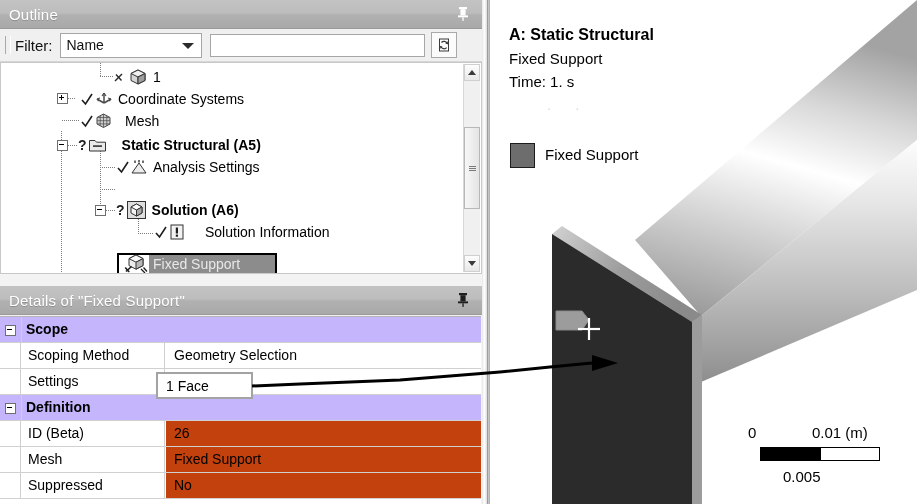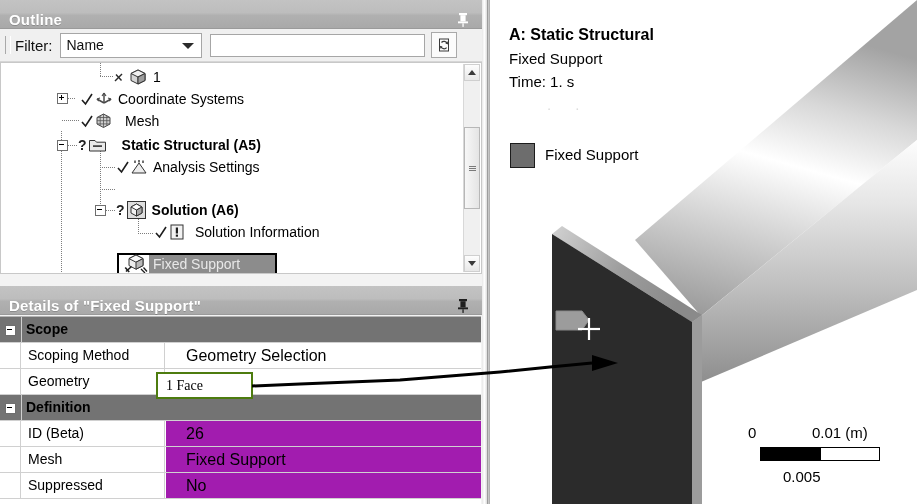--- a/index.html
+++ b/index.html
@@ -12,21 +12,21 @@
   }
   #app{position:relative;width:917px;height:504px;}
 
   
   #left{position:absolute;left:0;top:0;width:482px;height:504px;background:#f3f3f3;}
 
   .panel-title{
     position:absolute;left:0;width:482px;height:28px;
     background:linear-gradient(to bottom,#c3c3c3 0%,#bdbdbd 45%,#b0b0b0 55%,#a9a9a9 100%);
     border-bottom:1px solid #9a9a9a;
-    display:flex;align-items:flex-end;font-weight:bold;
+    display:flex;align-items:center;
   }
   .panel-title .ttl{
     margin-left:9px;font-size:15px;color:#ffffff;letter-spacing:.2px;
     text-shadow:0 1px 0 rgba(0,0,0,.18);
   }
   .panel-title .pin{margin-left:auto;margin-right:12px;}
 
   
   .pin-ico{display:block;width:14px;height:16px;}
 
@@ -105,38 +105,38 @@
   }
   .grip-l{width:7px;height:1px;background:#7a7a7a;margin:1px 0;}
 
   
   #details-title{top:286px;}
   #details-grid{
     position:absolute;left:0;top:316px;width:481px;height:188px;background:#fff;
     border-top:1px solid #b4b4b4;box-sizing:border-box;
   }
   .drow{position:absolute;left:0;width:481px;height:26px;border-bottom:1px solid #d0d0d0;box-sizing:border-box;}
-  .dgroup{background:#737373;}
+  .dgroup{background:#c4b5fd;}
   .dgroup .gtxt{position:absolute;left:26px;top:4px;font-size:14px;font-weight:bold;color:#000;}
   .dgroup .gexp{position:absolute;left:5px;top:8px;width:9px;height:9px;border:1px solid #6e6e6e;background:#fff;}
   .dgroup .gexp:before{content:"";position:absolute;left:1px;top:3px;width:5px;height:1px;background:#000;}
   .dgroup .sep{position:absolute;left:21px;top:0;width:1px;height:25px;background:#d0d0d0;}
 
   .dkey{position:absolute;left:21px;top:0;width:144px;height:25px;border-right:1px solid #d0d0d0;box-sizing:border-box;background:#fff;}
   .dkey span{position:absolute;left:7px;top:4px;font-size:14px;color:#000;}
   .dval{position:absolute;left:166px;top:0;width:315px;height:25px;box-sizing:border-box;}
-  .dval span{position:absolute;left:20px;top:4px;font-size:16px;color:#000;}
-  .dval.gray{background:#a21caf;}
+  .dval span{position:absolute;left:8px;top:4px;font-size:14px;color:#000;}
+  .dval.gray{background:#c2410c;}
   .dval.white{background:#ffffff;}
   .dleft-edge{position:absolute;left:0;top:0;width:21px;height:25px;background:#fff;border-right:1px solid #d0d0d0;box-sizing:border-box;}
 
   
   #face-box{
     position:absolute;left:156px;top:372px;width:97px;height:27px;
-    border:2px solid #4d7c0f;box-sizing:border-box;background:#ffffff;z-index:6;font-family:Liberation Serif, serif;
+    border:2px solid #a3a3a3;box-sizing:border-box;background:#ffffff;z-index:6;
   }
   #face-box span{position:absolute;left:8px;top:4px;font-size:14px;color:#000;}
 
   
   #splitter{position:absolute;left:482px;top:0;width:8px;height:504px;
     background:linear-gradient(to right,#e7e7e7 0%,#ffffff 30%,#cfcfcf 75%,#a8a8a8 100%);}
   #splitter-line{position:absolute;left:487px;top:0;width:1px;height:504px;background:#9d9d9d;}
 
   
   #viewport{position:absolute;left:490px;top:0;width:427px;height:504px;background:#ffffff;overflow:hidden;}
@@ -307,21 +307,21 @@
 
         <div class="tnode" style="left:153px;top:158px;">
           <svg width="16" height="16" viewBox="0 0 16 16">
             <path d="M2 9 L5.5 13 L12 3" stroke="#1d1d1d" stroke-width="1.6" fill="none"></path>
           </svg>
           <svg width="19" height="18" viewBox="0 0 19 18" style="margin-left:-3px">
             <rect x="4" y="2" width="12" height="14" fill="#f2f2f2" stroke="#333" stroke-width="1"></rect>
             <rect x="8.8" y="4.5" width="2.2" height="6" fill="#1d1d1d"></rect>
             <rect x="8.8" y="11.6" width="2.2" height="2.1" fill="#1d1d1d"></rect>
           </svg>
-          <span class="tlabel" style="margin-left:9px">Solution Information</span>
+          <span class="tlabel" style="margin-left:19px">Solution Information</span>
         </div>
 
       </div>
 
       <div id="tree-sb">
         <div class="sb-btn" id="sb-up">
           <div class="sb-arrow up"></div>
         </div>
         <div id="sb-thumb">
           <div>
@@ -362,21 +362,21 @@
           <span>Scoping Method</span>
         </div>
         <div class="dval white">
           <span>Geometry Selection</span>
         </div>
       </div>
 
       <div class="drow" style="top:52px">
         <div class="dleft-edge"></div>
         <div class="dkey">
-          <span>Geometry</span>
+          <span>Settings</span>
         </div>
         <div class="dval white"></div>
       </div>
 
       <div class="drow dgroup" style="top:78px">
         <div class="gexp"></div>
         <div class="sep"></div>
         <div class="gtxt">Definition</div>
       </div>
 

